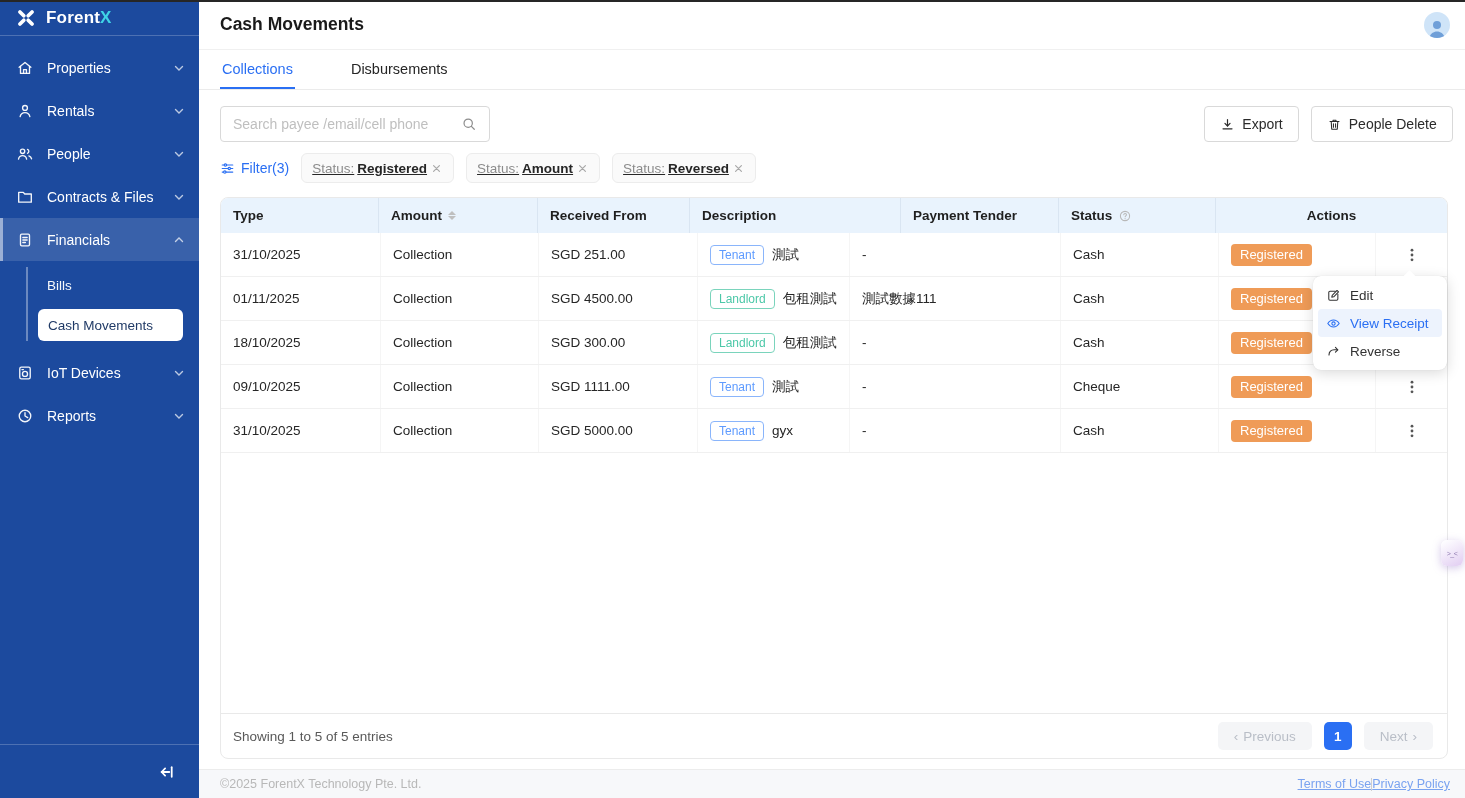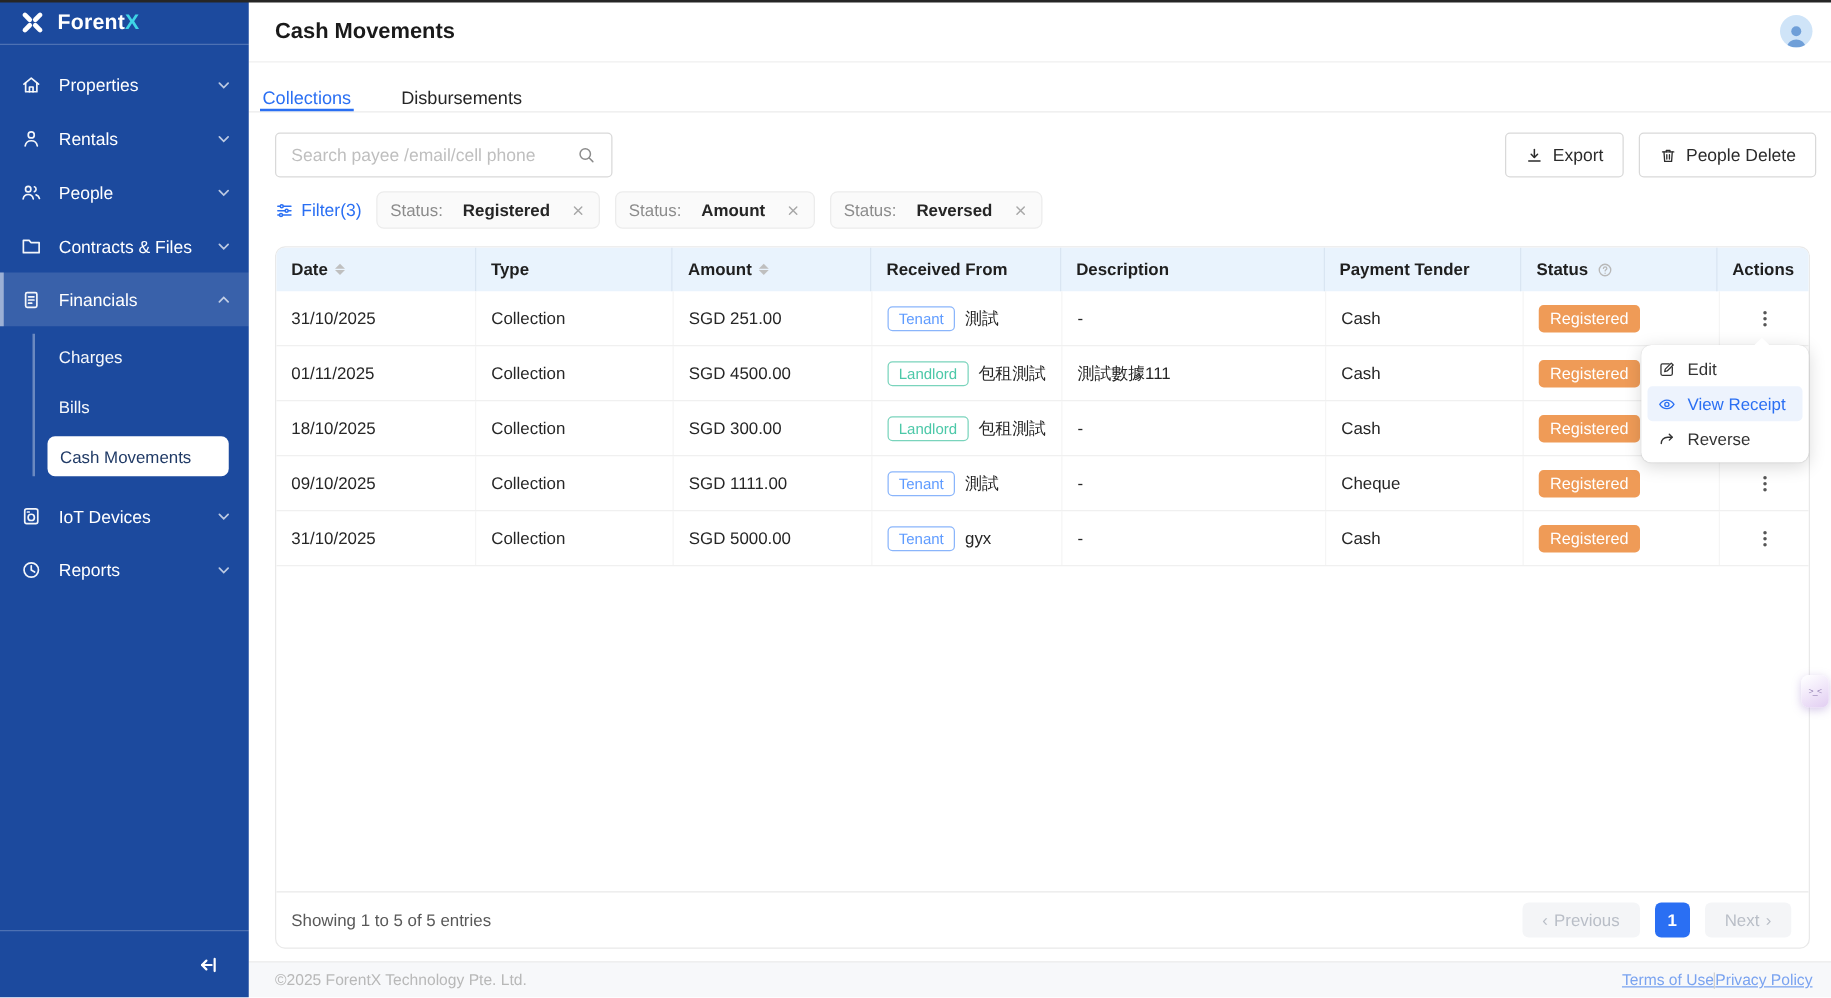--- a/index.html
+++ b/index.html
@@ -25,39 +25,39 @@
   .sub-item { height:40px; display:flex; align-items:center; padding-left:47px; font-size:13.5px; color:rgba(255,255,255,0.96); cursor:pointer; position:relative; }
   .sub-item.active { height:32px; margin:4px 16px 4px 38px; padding-left:10px; background:#fff; color:#203a66; border-radius:6px; font-weight:500; z-index:2; }
   .sidebar-bottom { position:absolute; left:0; right:0; bottom:0; height:54px; border-top:1px solid rgba(255,255,255,0.22); display:flex; align-items:center; justify-content:flex-end; padding-right:22px; }
   .collapse-btn { width:22px; height:22px; color:#fff; cursor:pointer; }
 
   
   .main { position:absolute; left:199px; top:0; width:1266px; height:798px; background:#fff; }
   .page-header { height:50px; display:flex; align-items:center; padding:0 15px 0 21px; border-bottom:1px solid #f0f0f0; }
   .page-title { font-size:17.5px; font-weight:700; color:#1a1a1a; }
   .avatar { margin-left:auto; width:26px; height:26px; border-radius:50%; background:#cfe4f8; overflow:hidden; cursor:pointer; display:flex; align-items:flex-end; justify-content:center; }
-  .tabs { height:40px; display:flex; gap:36px; padding-left:9px; border-bottom:1px solid #ebebeb;align-items:flex-end; }
+  .tabs { height:40px; display:flex; gap:54px; padding-left:21px; border-bottom:1px solid #ebebeb; }
   .tab { display:flex; align-items:center; font-size:14.5px; color:#262626; cursor:pointer; padding:0 2px; border-bottom:2.5px solid transparent; }
   .tab.active { color:#2a6ff3; border-bottom-color:#2a6ff3; }
 
   .content { padding:16px 0 0 21px; }
   .toolbar { display:flex; align-items:center; width:1389px; }
   .search-box { width:270px; height:36px; border:1px solid #d9d9d9; border-radius:4px; display:flex; align-items:center; padding:0 12px; background:#fff; }
   .search-box input { border:none; outline:none; flex:1; font-size:14px; font-family:"Liberation Sans", sans-serif; color:#333; background:transparent; }
   .search-box input::placeholder { color:#bfbfbf; }
   .search-icon { width:16px; height:16px; color:#8c8c8c; flex:0 0 16px; }
   .btn-group { margin-left:auto; display:flex; gap:12px; }
   .btn { height:36px; padding:0 15px; border:1px solid #d9d9d9; border-radius:4px; background:#fff; display:flex; align-items:center; gap:7px; font-size:14px; color:#2b2b2b; cursor:pointer; font-family:"Liberation Sans", sans-serif; }
   .btn .bicon { width:15px; height:15px; }
   .btn-primary { background:#2a6ff3; border-color:#2a6ff3; color:#0f172a; }
 
   .filter-row { margin-top:11px; display:flex; align-items:center; gap:12px; height:30px; }
   .filter-btn { display:flex; align-items:center; gap:6px; color:#2a6ff3; font-size:14px; cursor:pointer; }
   .filter-btn .ficon { width:15px; height:15px; }
-  .chip { height:30px; background:#fafafa; border:1px solid #ececec; border-radius:6px; display:flex; align-items:center; gap:16px; padding:0 10px; font-size:13.5px; }
+  .chip { height:30px; background:#fafafa; border:1px solid #ececec; border-radius:6px; display:flex; align-items:center; gap:3px; padding:0 10px; font-size:13.5px;text-decoration:underline; }
   .chip .cp { color:#8c8c8c; }
   .chip .cv { color:#262626; font-weight:700; }
   .chip .cx { width:13px; height:13px; color:#a8a8a8; cursor:pointer; }
 
   
   .table-wrap { margin-top:14px; width:1228px; height:562px; border:1px solid #e9e9e9; border-radius:8px; display:flex; flex-direction:column; overflow:hidden; background:#fff; }
   .thead { display:flex; height:35px; background:#e9f3fd; flex:0 0 35px; }
   .th { display:flex; align-items:center; gap:6px; padding:0 12px; font-size:13.5px; font-weight:700; color:#1f1f1f; }
   .thead .th:not(:last-child) { border-right:1px solid #d9e5f2; }
   .trow { display:flex; height:44px; flex:0 0 44px; border-bottom:1px solid #f0f0f0; }
@@ -165,23 +165,20 @@
           <path d="M7.6 7.2h4.8M7.6 10h4.8M7.6 12.8h2.8"></path>
         </svg>
       <span class="nlabel">Financials</span>
       <svg class="chev" viewBox="0 0 12 12" fill="none" stroke="currentColor" stroke-width="1.4" stroke-linecap="round">
           <path d="M2.5 7.5 6 4l3.5 3.5"></path>
         </svg>
     </div>
 
     <div class="submenu">
       <div class="sub-item">
-          <span>Charges</span>
-        </div>
-      <div class="sub-item">
           <span>Bills</span>
         </div>
       <div class="sub-item active">
           <span>Cash Movements</span>
         </div>
     </div>
 
     <div class="nav-item">
       <svg class="nicon" viewBox="0 0 20 20" fill="none" stroke="currentColor" stroke-width="1.5" stroke-linecap="round" stroke-linejoin="round">
           <rect x="4.2" y="3.5" width="11.6" height="13" rx="1.8"></rect>
@@ -294,27 +291,20 @@
         <span class="cp">Status:</span>
         <span class="cv">Reversed</span>
         <svg class="cx" viewBox="0 0 20 20" fill="none" stroke="currentColor" stroke-width="1.8" stroke-linecap="round">
             <path d="M5.5 5.5l9 9M14.5 5.5l-9 9"></path>
           </svg>
       </div>
     </div>
 
     <div class="table-wrap">
       <div class="thead">
-        <div class="th c-date">
-          <span>Date</span>
-          <span class="sort">
-              <i class="up"></i>
-              <i class="dn"></i>
-            </span>
-        </div>
         <div class="th c-type">
             <span>Type</span>
           </div>
         <div class="th c-amount">
           <span>Amount</span>
           <span class="sort">
               <i class="up"></i>
               <i class="dn"></i>
             </span>
         </div>

